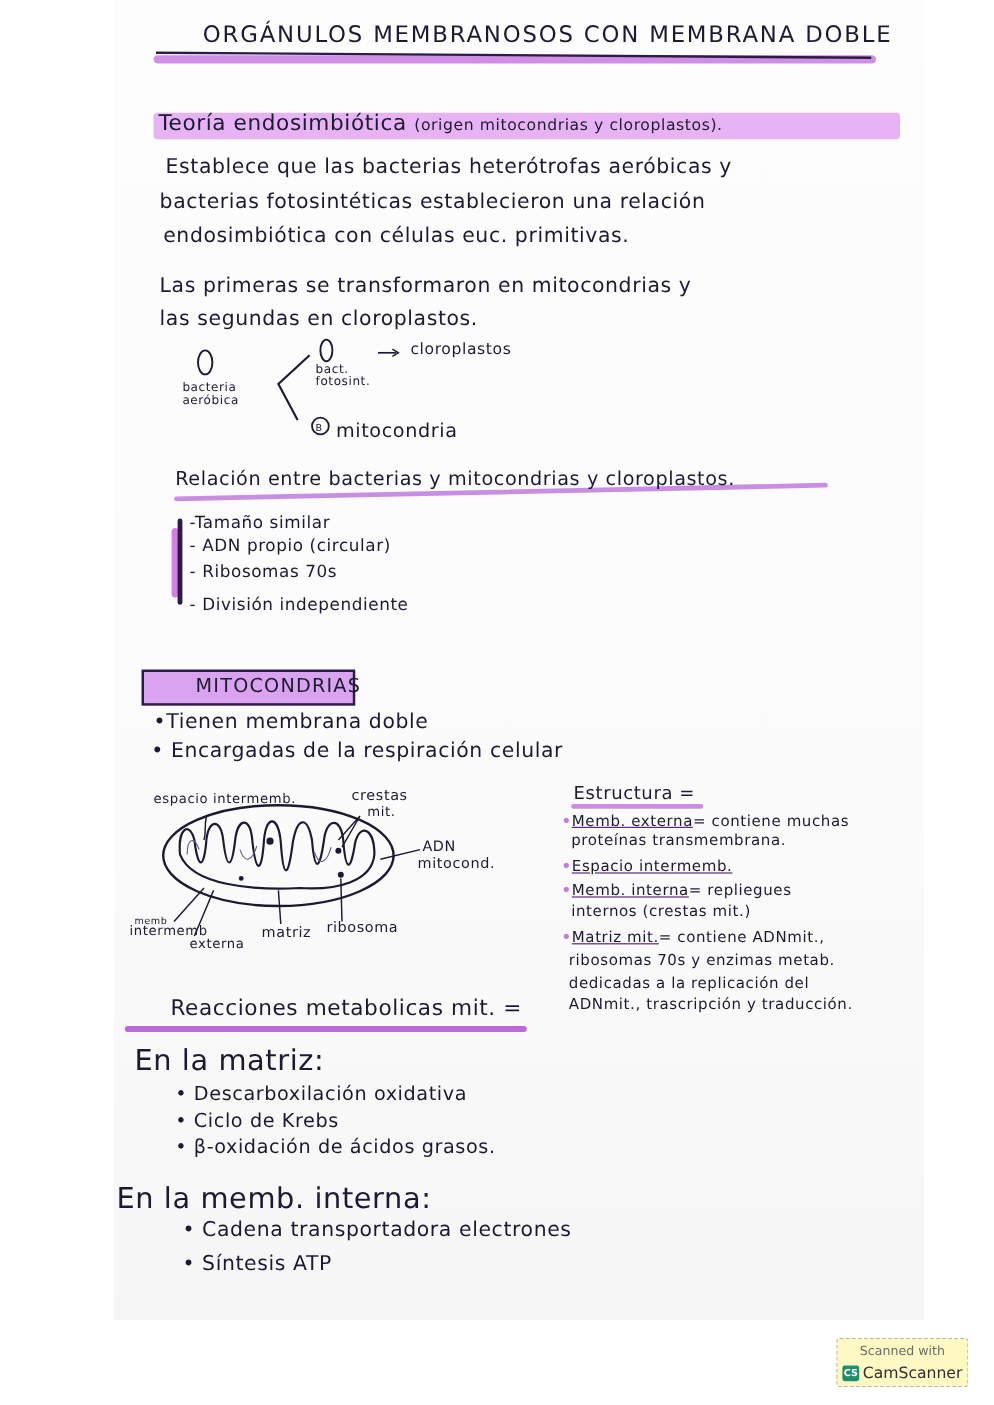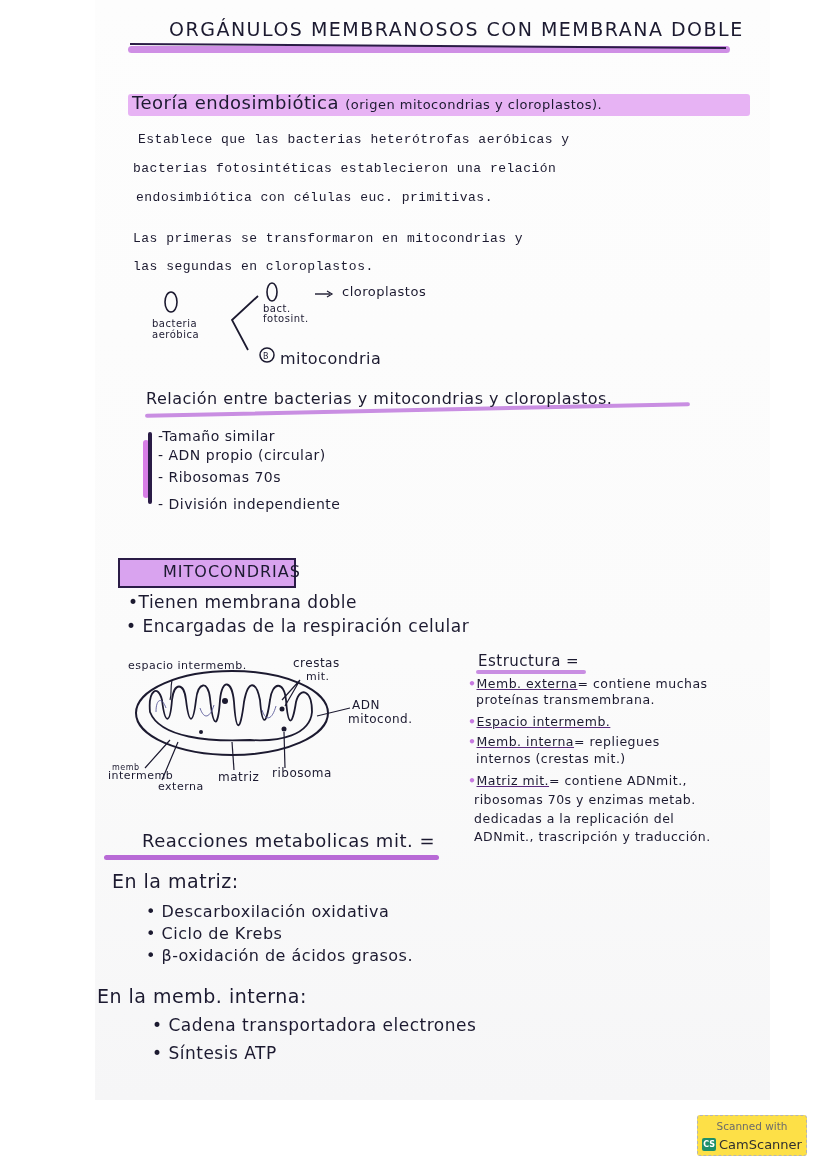--- a/index.html
+++ b/index.html
@@ -25,21 +25,21 @@
     .title-underline-ink {
       position: absolute; left: 130px; top: 45px; width: 596px; height: 2px;
       background: #2a1c46; transform: rotate(0.4deg);
     }
 
     .hl { position: absolute; background: #e3a6f2; border-radius: 3px; opacity: .85; }
     .ul { position: absolute; height: 4px; background: #c98ee2; border-radius: 3px; }
 
     .h-theory { left: 132px; top: 92px; font-size: 18px; }
     .h-theory small { font-size: 13px; }
-    .body-text { font-size: 13px; line-height: 29px; left: 133px; font-family: Liberation Mono, monospace; }
+    .body-text { font-size: 17px; line-height: 29px; left: 133px; }
     .small { font-size: 11px; line-height: 11px; }
 
     .brace-bar {
       position: absolute; left: 148px; top: 432px; width: 4px; height: 72px;
       background: #2a1c46; border-radius: 2px;
     }
     .brace-hl {
       position: absolute; left: 143px; top: 440px; width: 6px; height: 58px;
       background: #d77ee6; border-radius: 3px;
     }
@@ -49,26 +49,26 @@
       background: #d9a3ef; border: 2px solid #2a1c46;
     }
     .mito-title { left: 124px; top: 562px; font-size: 16px; letter-spacing: 1px; }
 
     .struct-h { left: 478px; top: 652px; font-size: 15px; }
     .struct-item { font-size: 12.5px; line-height: 16px; left: 468px; }
     .struct-item u { text-decoration-color: #5b2a7e; }
     .dot { color: #c77be0; font-weight: bold; }
 
     .reac-h { left: 105px; top: 830px; font-size: 18px; margin-left: 37px; }
-    .sub-h { font-size: 19px; }
+    .sub-h { font-size: 24px; }
     .list-item { font-size: 16px; }
 
     .scan-badge {
       position: absolute; left: 697px; top: 1115px; width: 110px; height: 41px;
-      border: 1px dashed #b5b5b5; border-radius: 3px; background: #fde047;
+      border: 1px dashed #b5b5b5; border-radius: 3px; background: #fef9c3;
       box-sizing: border-box; text-align: center;
     }
     .scan-badge .line1 { font-size: 10.5px; color: #6b6b6b; margin-top: 4px; display: block; }
     .scan-badge .line2 { font-size: 13px; color: #2f2f2f; display: inline-flex; align-items: center; gap: 3px; margin-top: 1px; }
     .cs-logo {
       display: inline-block; width: 14px; height: 13px; background: #1d8f6a;
       color: #fff; font-size: 8px; font-weight: bold; line-height: 13px; border-radius: 2px;
     }
     svg { position: absolute; overflow: visible; }
   </style>

